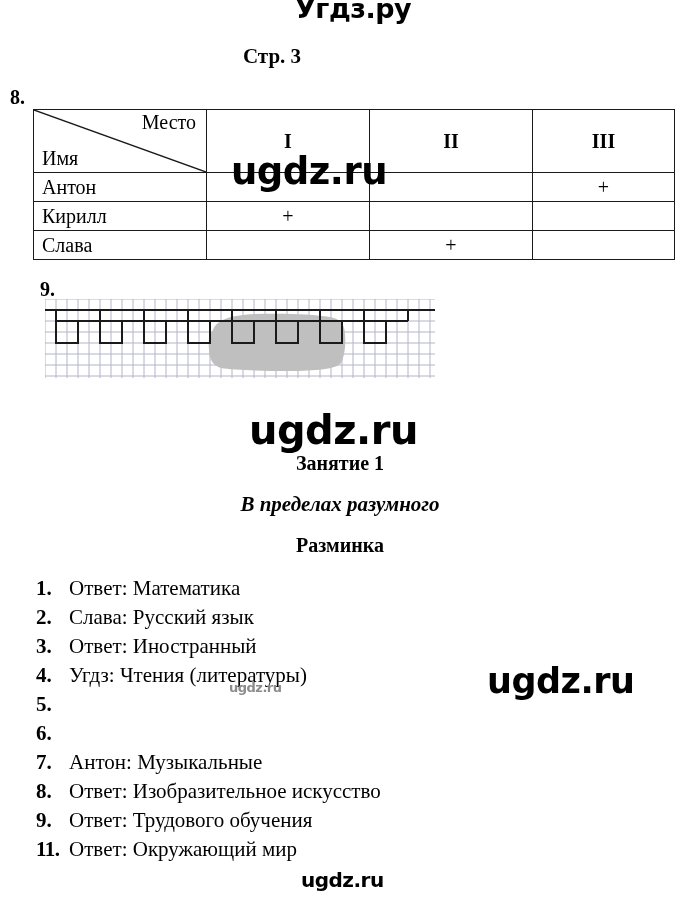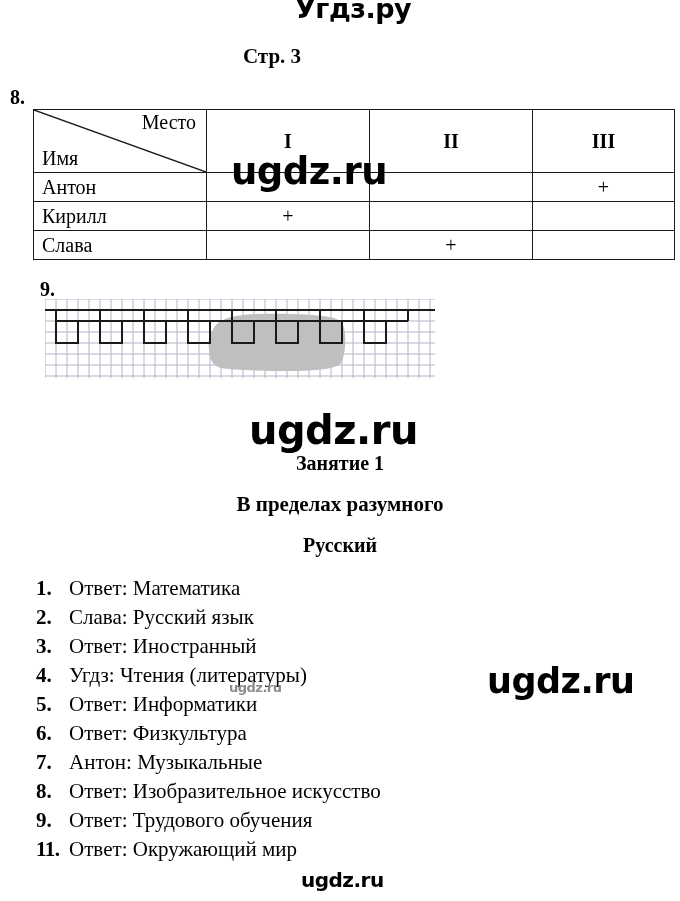--- a/index.html
+++ b/index.html
@@ -111,21 +111,21 @@
 
   
   .heading {
     position: absolute;
     width: 680px;
     left: 0;
     text-align: center;
     font-weight: bold;
   }
   .h-zanyatie { top: 452px; font-size: 20px; }
-  .h-title    { top: 492px; font-size: 21px; }
+  .h-title    { top: 492px; font-size: 21px; font-style: italic; }
   .h-razminka { top: 534px; font-size: 20px; }
 
   
   .answers {
     position: absolute;
     left: 36px;
     top: 574px;
     width: 520px;
   }
   .ans-row {
@@ -280,46 +280,44 @@
       <line x1="319" y1="11" x2="319" y2="22" stroke="#1a1a1a" stroke-width="2"></line>
       <rect x="319" y="22" width="22" height="22" fill="none" stroke="#1a1a1a" stroke-width="2"></rect>
       <line x1="341" y1="22" x2="363" y2="22" stroke="#1a1a1a" stroke-width="2"></line>
       <line x1="363" y1="11" x2="363" y2="22" stroke="#1a1a1a" stroke-width="2"></line>
     </g>
 </svg>
 
 <div class="wm wm-mid">ugdz.ru</div>
 <div class="heading h-zanyatie">Занятие 1</div>
 <div class="heading h-title">В пределах разумного</div>
-<div class="heading h-razminka">Русский</div>
+<div class="heading h-razminka">Разминка</div>
 
 <div class="answers" id="answers-list">
     <div class="ans-row">
       <span class="ans-num">1.</span>
       <span class="ans-text">Ответ: Математика</span>
     </div>
     <div class="ans-row">
       <span class="ans-num">2.</span>
       <span class="ans-text">Слава: Русский язык</span>
     </div>
     <div class="ans-row">
       <span class="ans-num">3.</span>
       <span class="ans-text">Ответ: Иностранный</span>
     </div>
     <div class="ans-row">
       <span class="ans-num">4.</span>
       <span class="ans-text">Угдз: Чтения (литературы)</span>
     </div>
     <div class="ans-row">
       <span class="ans-num">5.</span>
-      <span class="ans-text">Ответ: Информатики</span>
     </div>
     <div class="ans-row">
       <span class="ans-num">6.</span>
-      <span class="ans-text">Ответ: Физкультура</span>
     </div>
     <div class="ans-row">
       <span class="ans-num">7.</span>
       <span class="ans-text">Антон: Музыкальные</span>
     </div>
     <div class="ans-row">
       <span class="ans-num">8.</span>
       <span class="ans-text">Ответ: Изобразительное искусство</span>
     </div>
     <div class="ans-row">

